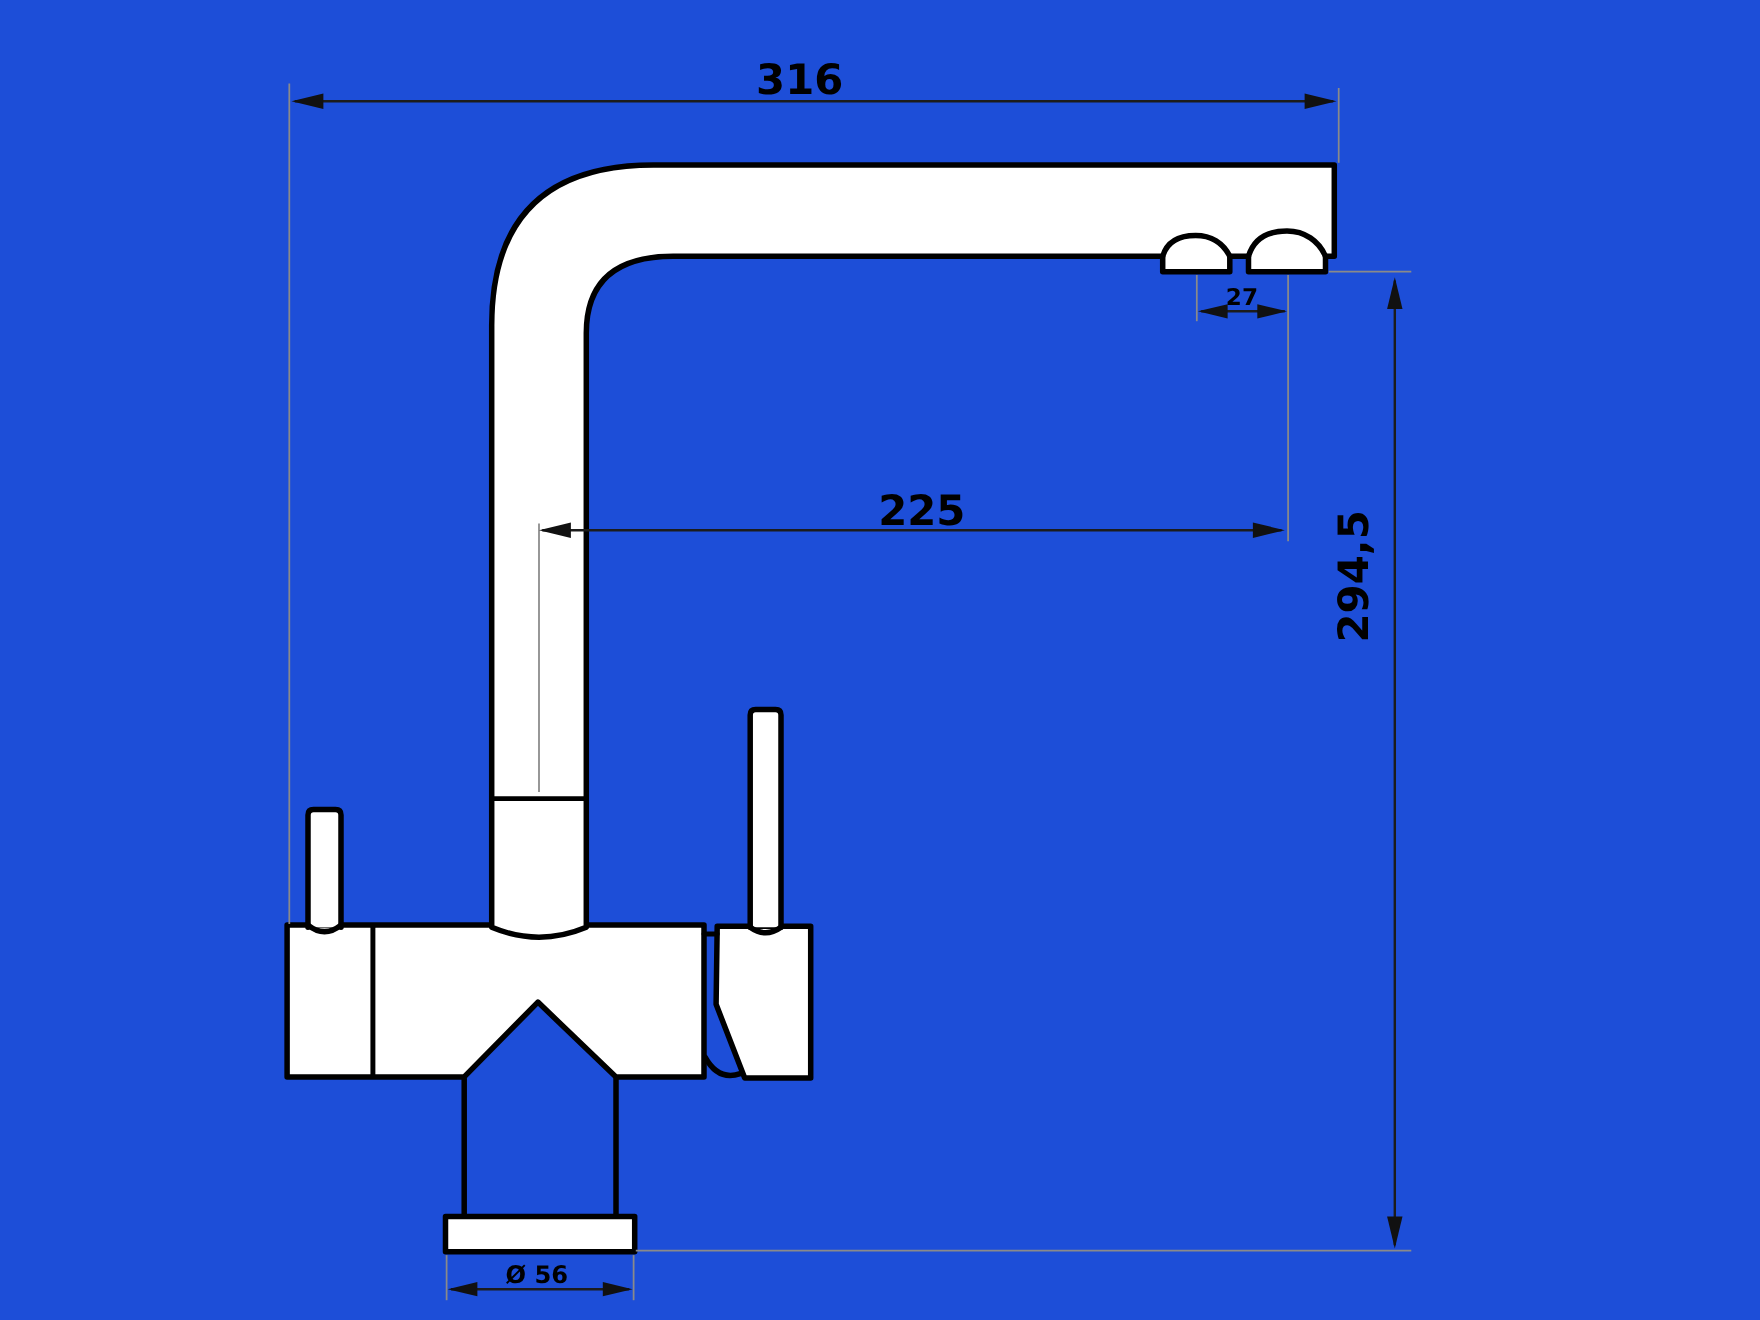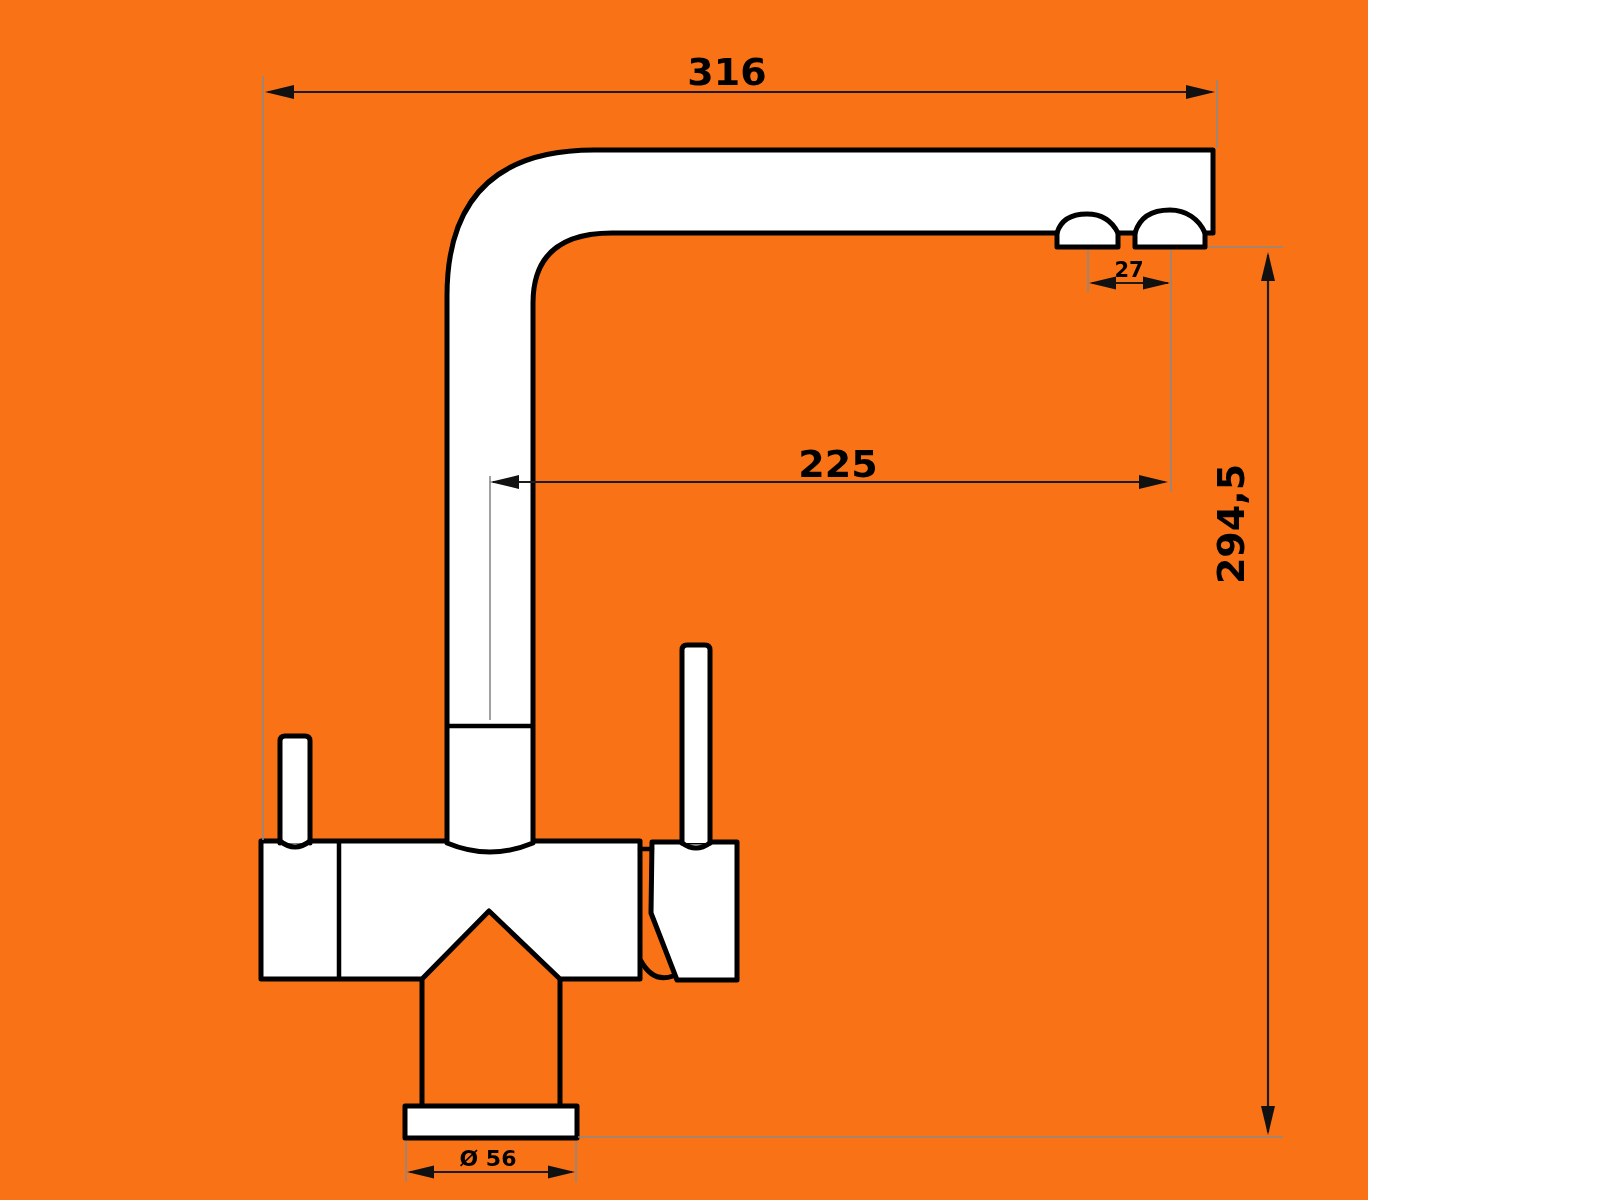--- a/index.html
+++ b/index.html
@@ -6,23 +6,23 @@
     margin: 0;
     padding: 0;
     background: #ffffff;
     width: 1600px;
     height: 1200px;
     overflow: hidden;
     font-family: "DejaVu Sans", "Liberation Sans", sans-serif;
   }
   #canvas {
     position: relative;
-    width: 1368px;
+    width: 1600px;
     height: 1200px;
-    background: #f97316;
+    background: #1d4ed8;
   }
   svg { display: block; }
   .outline { stroke: #000000; stroke-width: 5; fill: none; stroke-linecap: round; stroke-linejoin: round; }
   .outline-fill { stroke: #000000; stroke-width: 5; fill: #ffffff; stroke-linecap: round; stroke-linejoin: round; }
   .joint { stroke: #000000; stroke-width: 4.5; fill: none; stroke-linecap: round; }
   .dimline { stroke: #1c1c1c; stroke-width: 2.2; fill: none; }
   .extline { stroke: #8a8a8a; stroke-width: 1.6; fill: none; }
   .arrow { fill: #111111; stroke: none; }
   .dimtext { fill: #000000; font-weight: bold; font-family: "DejaVu Sans", "Liberation Sans", sans-serif; }
 </style>

